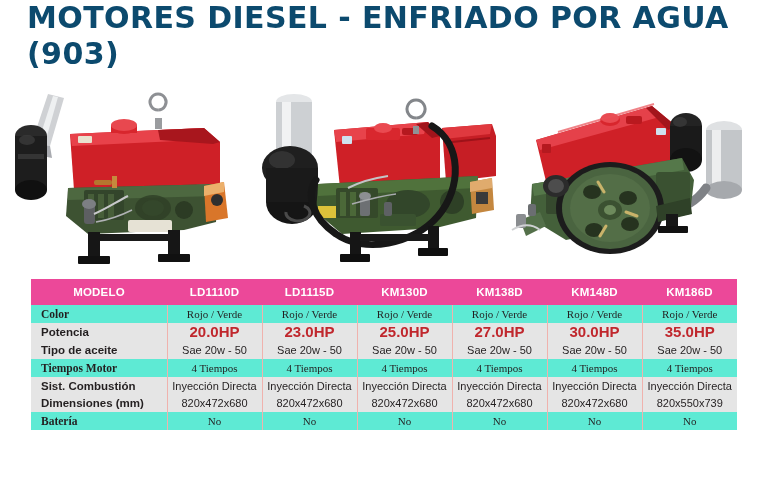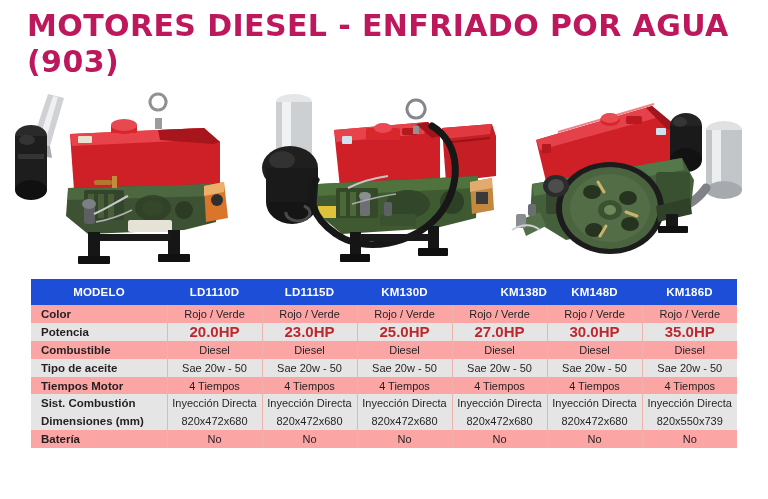--- a/index.html
+++ b/index.html
@@ -12,28 +12,28 @@
     height: 499px;
     overflow: hidden;
     font-family: "Liberation Sans", sans-serif;
     position: relative;
   }
 
   
   .page-title {
     position: absolute;
     left: 27px;
-    top: 8px;
+    top: 0;
     width: 715px;
     font-family: "DejaVu Sans", sans-serif;
     font-weight: bold;
     font-size: 30px;
     line-height: 36px;
     letter-spacing: 0.4px;
-    color: #be185d;
+    color: #0c4a6e;
     text-transform: uppercase;
   }
 
   
   .photo-strip {
     position: absolute;
     left: 0;
     top: 84px;
     width: 768px;
     height: 190px;
@@ -62,35 +62,35 @@
     width: 706px;
     table-layout: fixed;
   }
   table.spec-table th,
   table.spec-table td {
     padding: 0;
     margin: 0;
   }
 
   
-  thead tr { background: #1d4ed8; }
+  thead tr { background: #ec4899; }
   thead th {
     height: 26px;
     color: #ffffff;
     font-size: 11.5px;
     font-weight: bold;
     text-align: center;
     vertical-align: middle;
     letter-spacing: 0.2px;
   }
   thead th.col-label { text-align: center; }
 
   
   tbody tr { height: 17.9px; }
-  tbody tr.stripe-white { background: #fca5a5; }
+  tbody tr.stripe-white { background: #5eead4; font-family: Liberation Serif, serif; }
   tbody tr.stripe-pink  { background: #e5e5e5; }
 
   tbody th.row-label {
     text-align: left;
     padding-left: 10px;
     font-size: 11.5px;
     font-weight: bold;
     color: #231f20;
     vertical-align: middle;
     white-space: nowrap;
@@ -346,21 +346,21 @@
 </div>
 
 <div class="spec-table-wrap">
   <table class="spec-table">
     <thead>
       <tr>
         <th class="col-label" style="width:136px;">MODELO</th>
         <th style="width:95px;margin-top:32px;">LD1110D</th>
         <th style="width:95px;margin-top:40px;">LD1115D</th>
         <th style="width:95px;">KM130D</th>
-        <th style="width:95px;text-align:right;">KM138D</th>
+        <th style="width:95px;">KM138D</th>
         <th style="width:95px;">KM148D</th>
         <th style="width:95px;">KM186D</th>
       </tr>
     </thead>
     <tbody id="spec-body">
         <tr class="stripe-white">
           <th class="row-label">Color</th>
           <td class="cell">Rojo / Verde</td>
           <td class="cell">Rojo / Verde</td>
           <td class="cell">Rojo / Verde</td>
@@ -370,29 +370,20 @@
         </tr>
         <tr class="stripe-pink">
           <th class="row-label">Potencia</th>
           <td class="cell power">20.0HP</td>
           <td class="cell power">23.0HP</td>
           <td class="cell power">25.0HP</td>
           <td class="cell power">27.0HP</td>
           <td class="cell power">30.0HP</td>
           <td class="cell power">35.0HP</td>
         </tr>
-        <tr class="stripe-white">
-          <th class="row-label">Combustible</th>
-          <td class="cell">Diesel</td>
-          <td class="cell">Diesel</td>
-          <td class="cell">Diesel</td>
-          <td class="cell">Diesel</td>
-          <td class="cell">Diesel</td>
-          <td class="cell">Diesel</td>
-        </tr>
         <tr class="stripe-pink">
           <th class="row-label">Tipo de aceite</th>
           <td class="cell">Sae 20w - 50</td>
           <td class="cell">Sae 20w - 50</td>
           <td class="cell">Sae 20w - 50</td>
           <td class="cell">Sae 20w - 50</td>
           <td class="cell">Sae 20w - 50</td>
           <td class="cell">Sae 20w - 50</td>
         </tr>
         <tr class="stripe-white">

